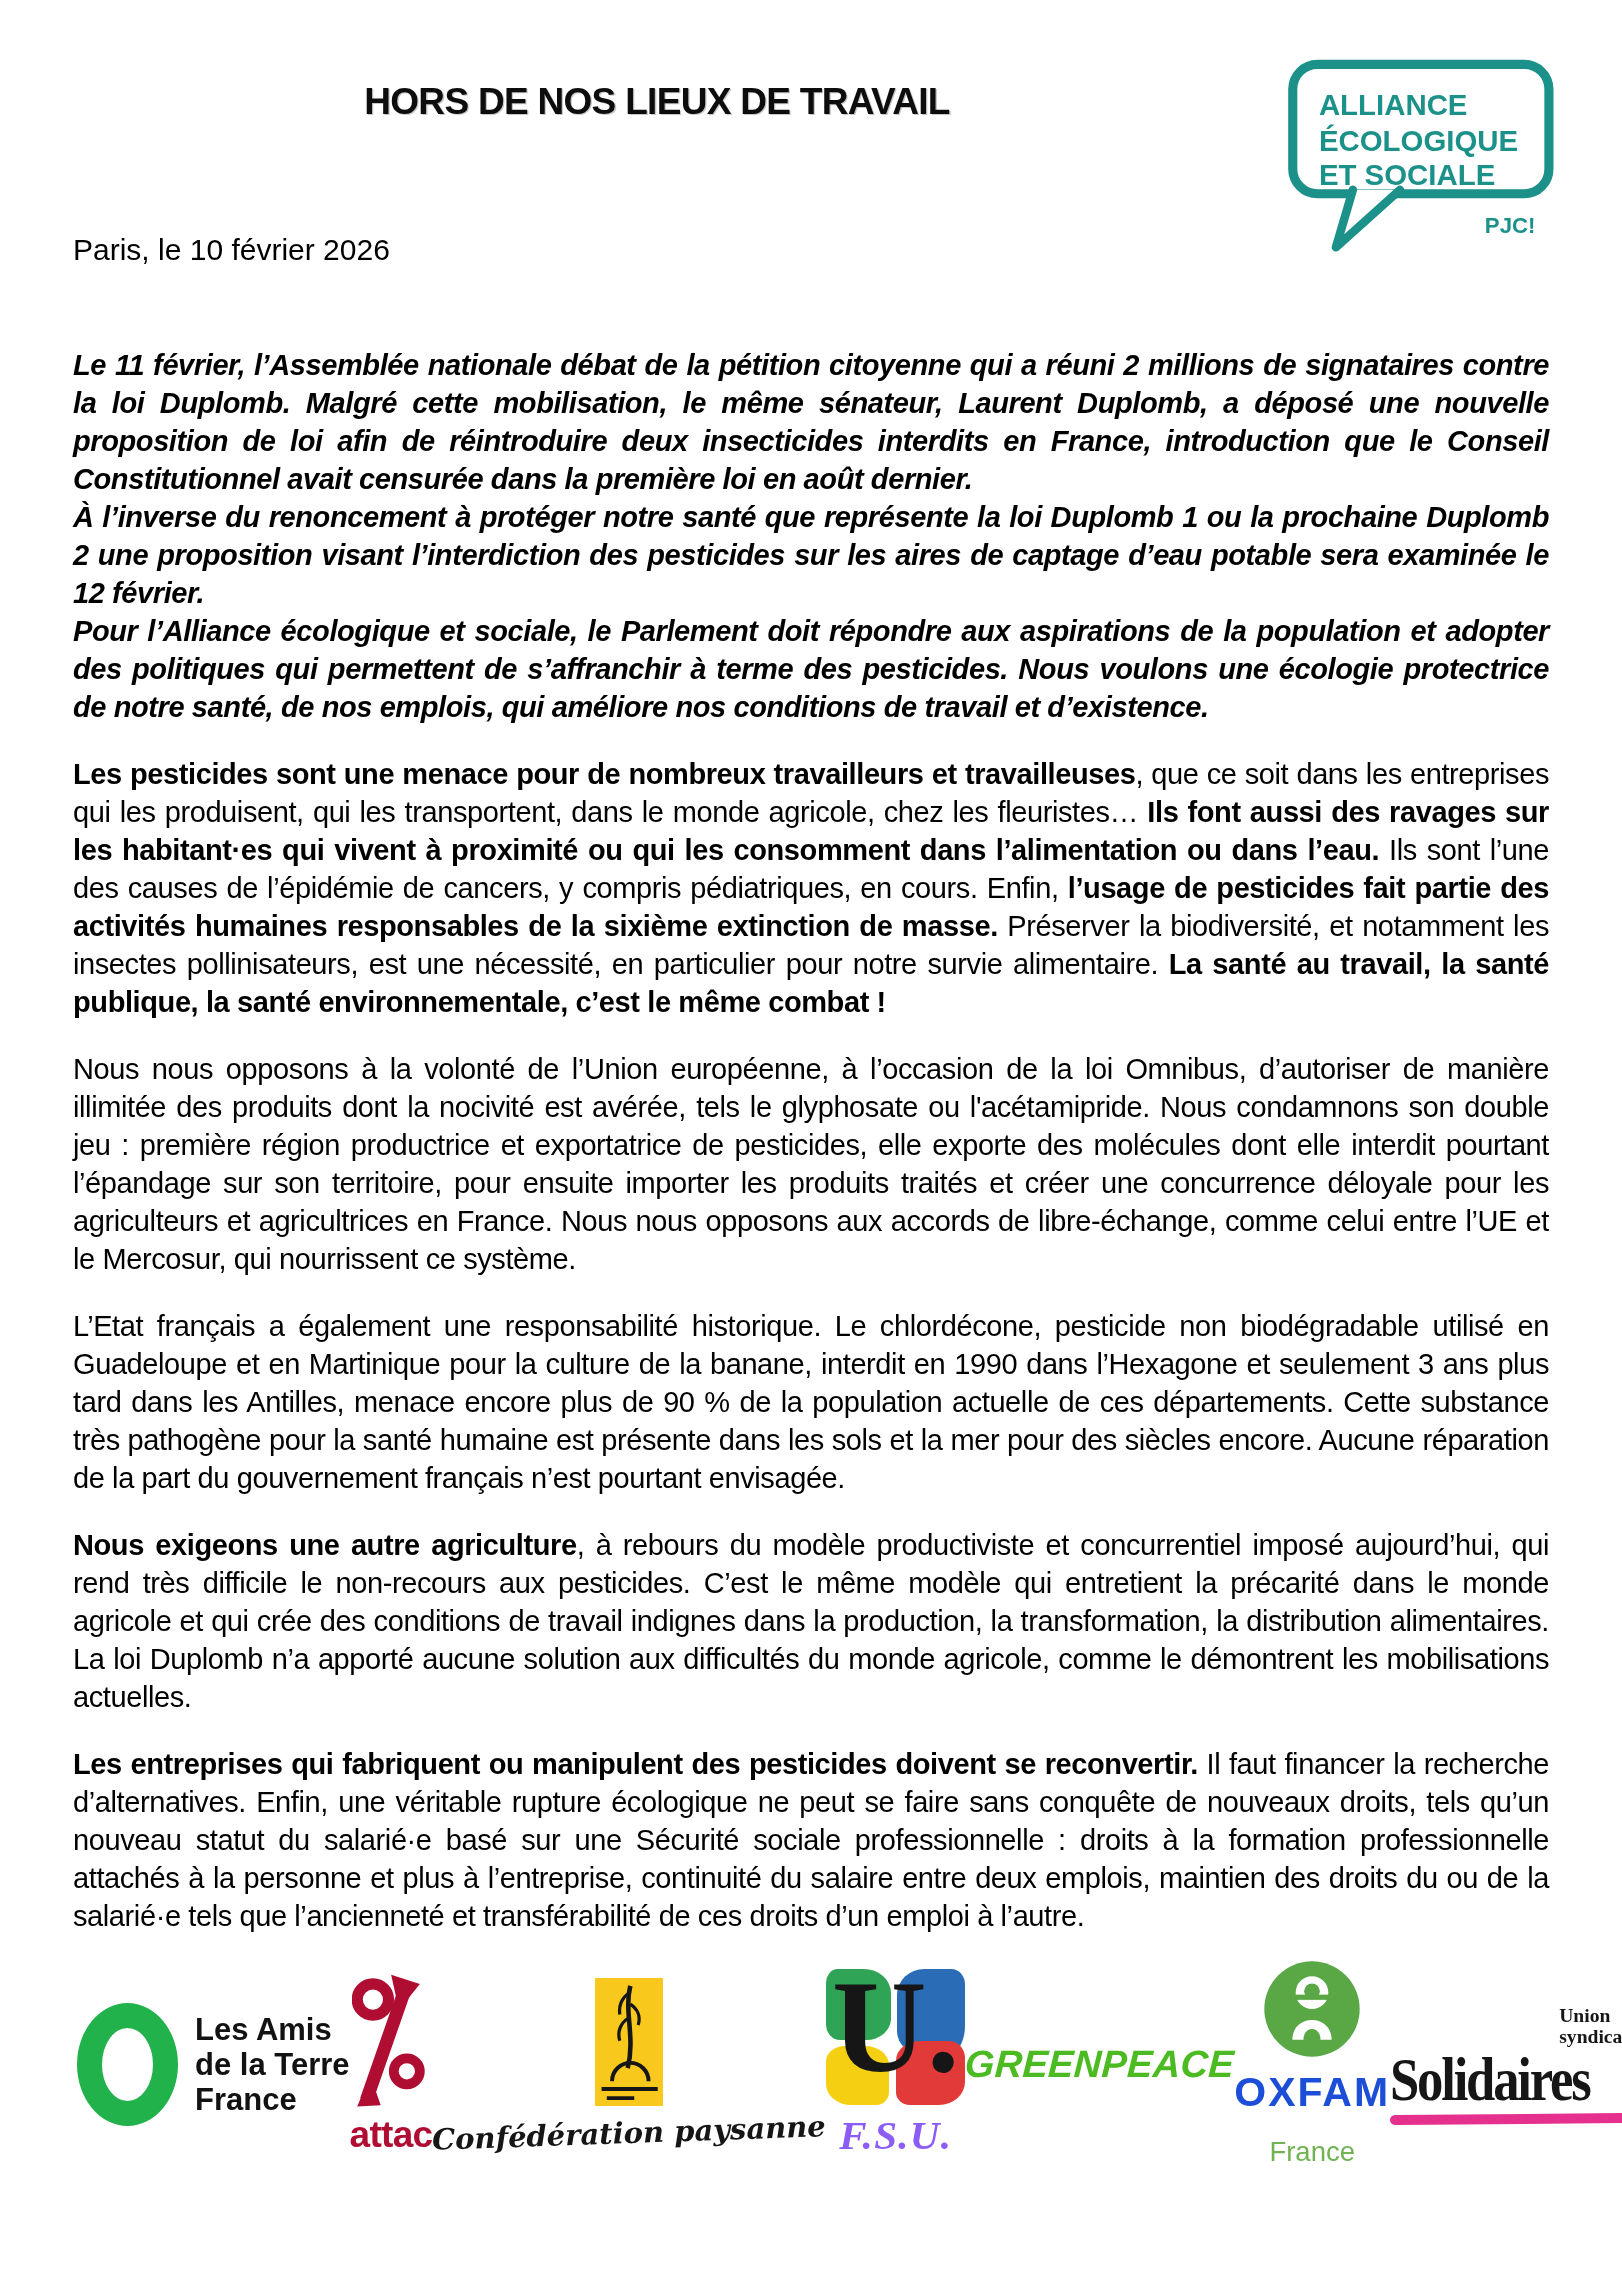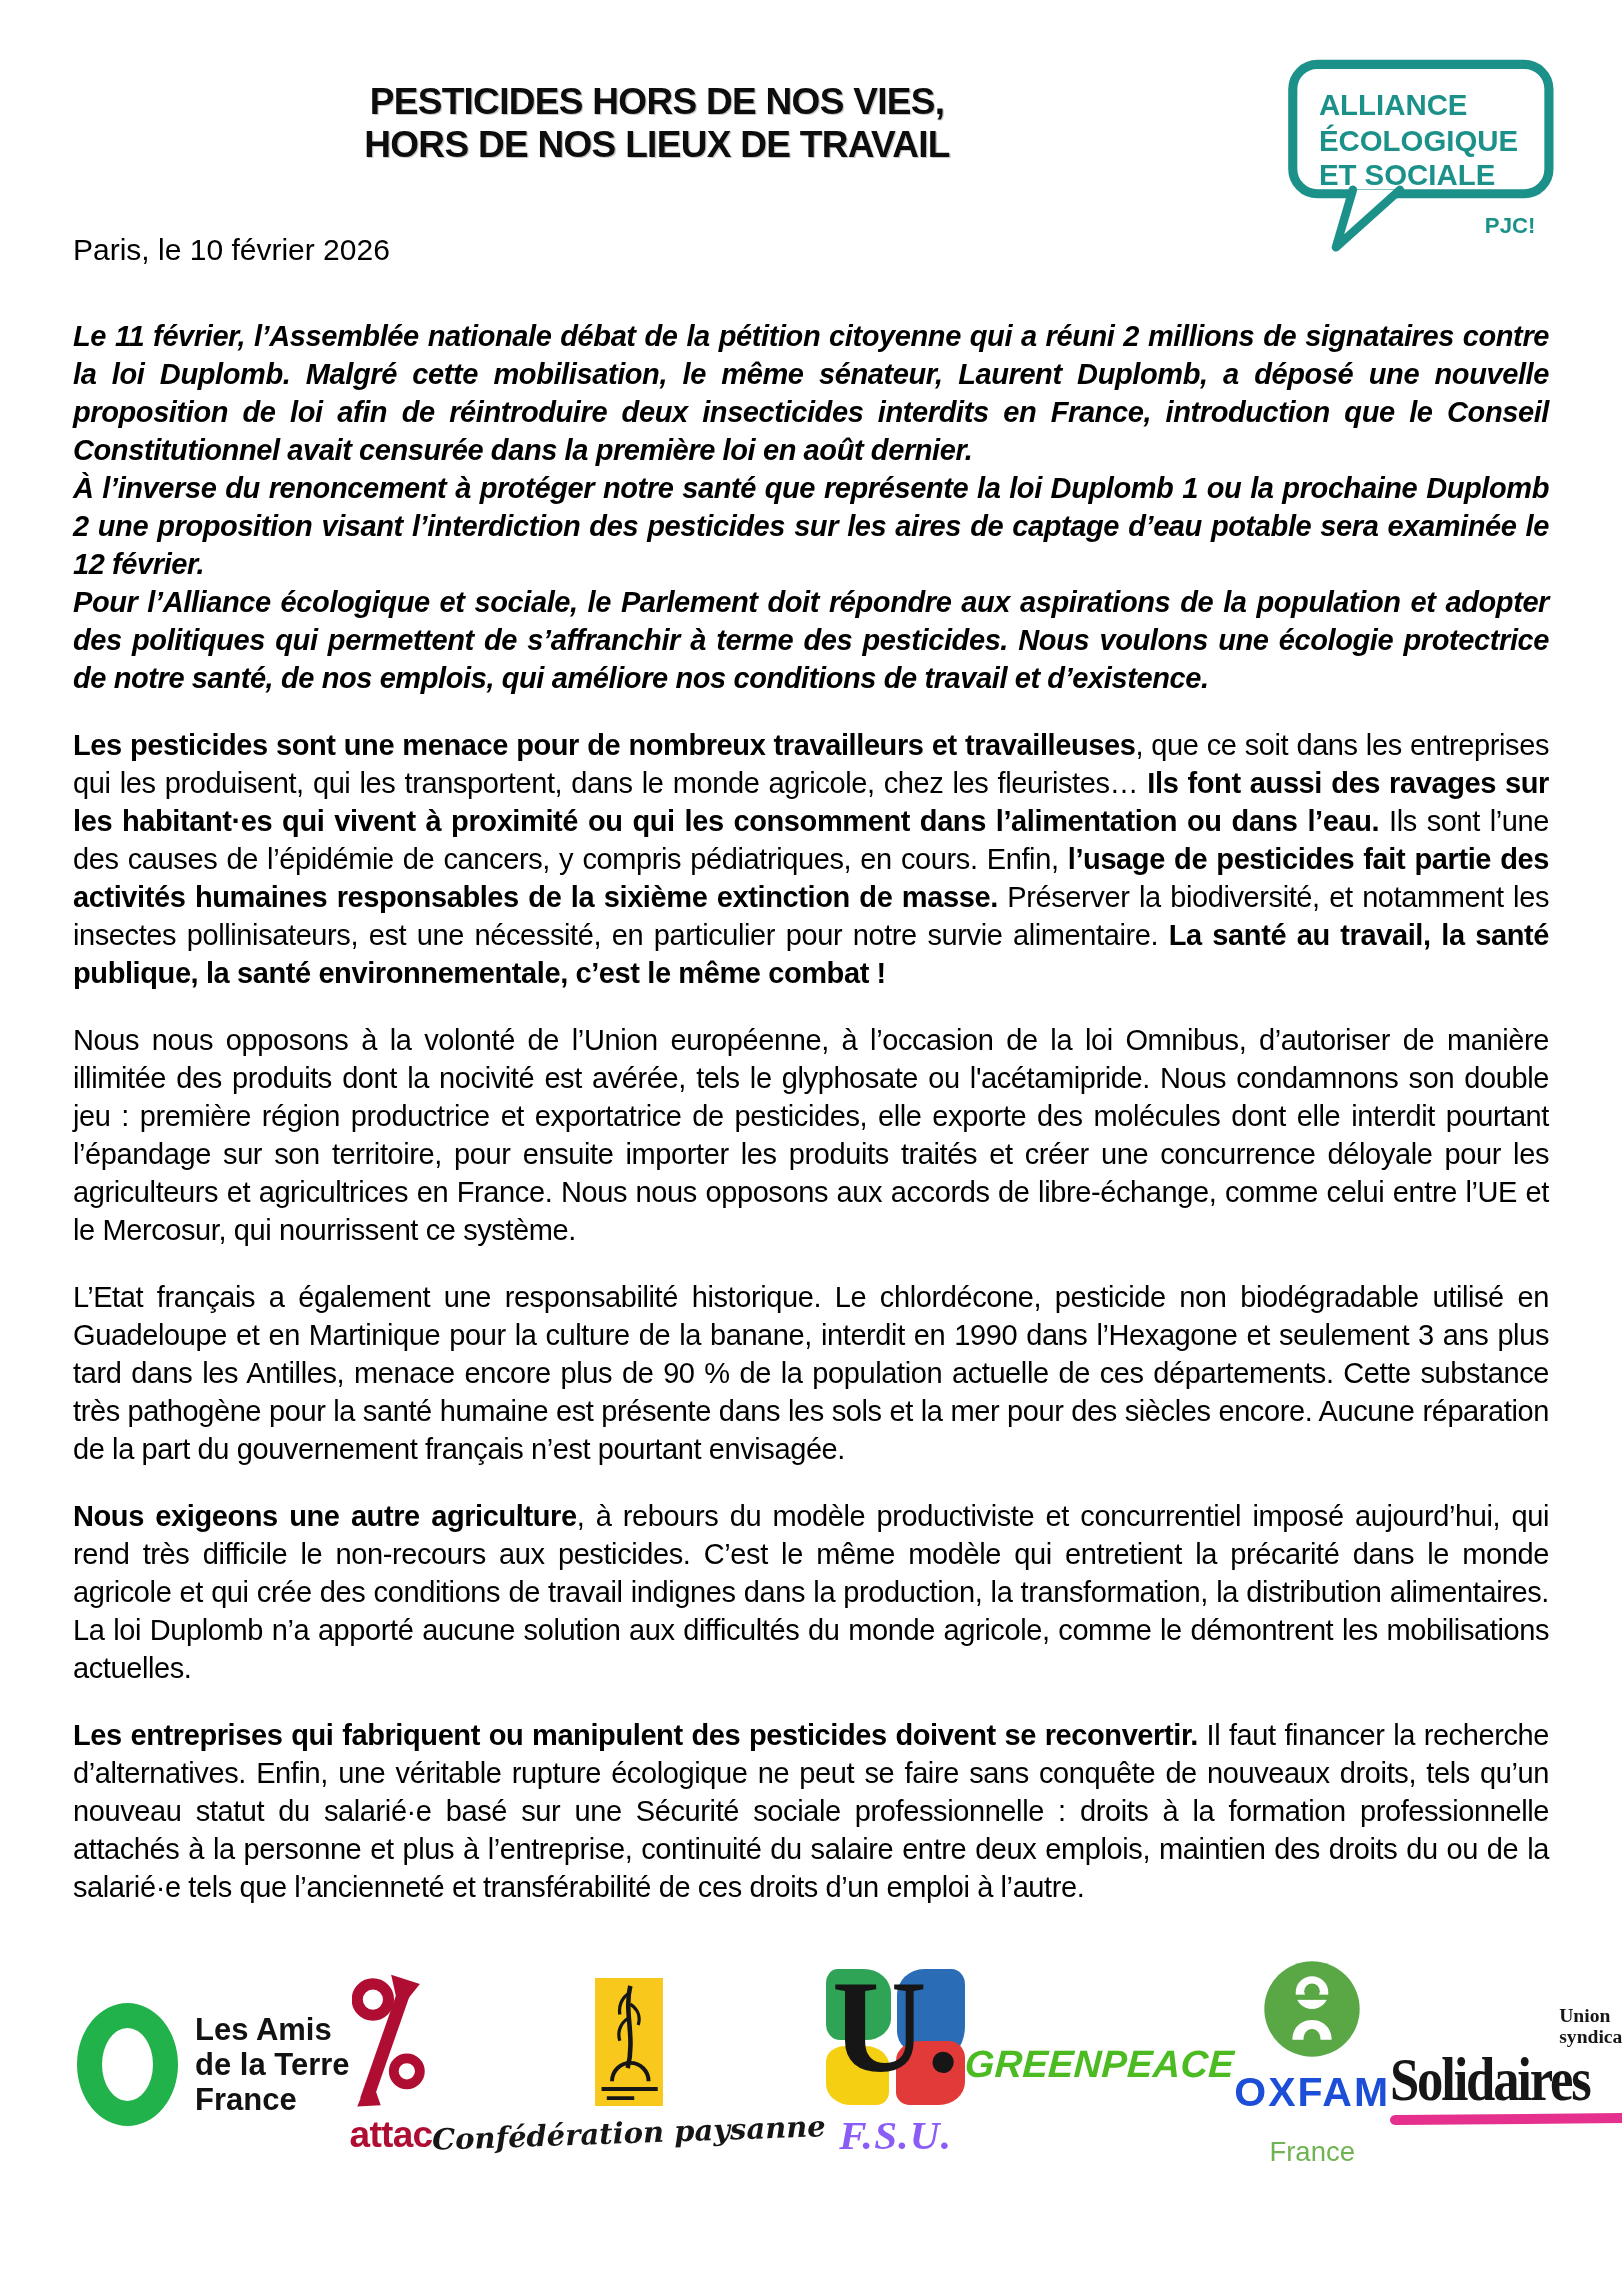--- a/index.html
+++ b/index.html
@@ -27,21 +27,21 @@
     text-shadow:1.3px 1.3px 0 rgba(0,0,0,0.22);
   }
   .aes-logo{position:absolute;top:-5.2px;right:-13px;width:281px;height:203px;}
   .aes-logo text{font-family:"Liberation Sans",sans-serif;font-weight:700;}
 
   
   .dateline{margin-top:9.2px;font-size:30px;}
 
   
   main{
-    margin-top:50px;
+    margin-top:79px;
     font-size:29px;
     line-height:38px;
     letter-spacing:-0.4px;
     text-align:justify;
   }
   main p{margin:0;}
   main p.lead{font-weight:700;font-style:italic;}
   main p.body{margin-top:29px;}
   main span.b{font-weight:700;}
 
@@ -112,21 +112,20 @@
   .solidaires .underline{height:9.8px;border-radius:5.2px;margin-top:3.9px;transform:rotate(-0.5deg);}
 </style>
 </head>
 <body>
 
 <div class="page">
   <div class="inner">
 
     <header>
       <div class="title-block">
-        <div>PESTICIDES HORS DE NOS VIES,</div>
         <div>HORS DE NOS LIEUX DE TRAVAIL</div>
       </div>
 
       <svg class="aes-logo" viewBox="0 0 430 310" aria-hidden="true">
         <rect x="18" y="14" width="392" height="198" rx="38" fill="none" stroke-width="14" style="stroke: rgb(27, 145, 138);"></rect>
         <path d="M110,206 L84,294 L182,206" fill="#ffffff" stroke-width="13" stroke-linejoin="round" stroke-linecap="round" style="stroke: rgb(27, 145, 138);"></path>
         <text x="58" y="92" font-size="45" style="fill: rgb(27, 145, 138);">ALLIANCE</text>
         <text x="58" y="146" font-size="45" style="fill: rgb(27, 145, 138);">ÉCOLOGIQUE</text>
         <text x="58" y="198" font-size="45" style="fill: rgb(27, 145, 138);">ET SOCIALE</text>
         <text x="312" y="272" font-size="34" style="fill: rgb(27, 145, 138);">PJC!</text>

